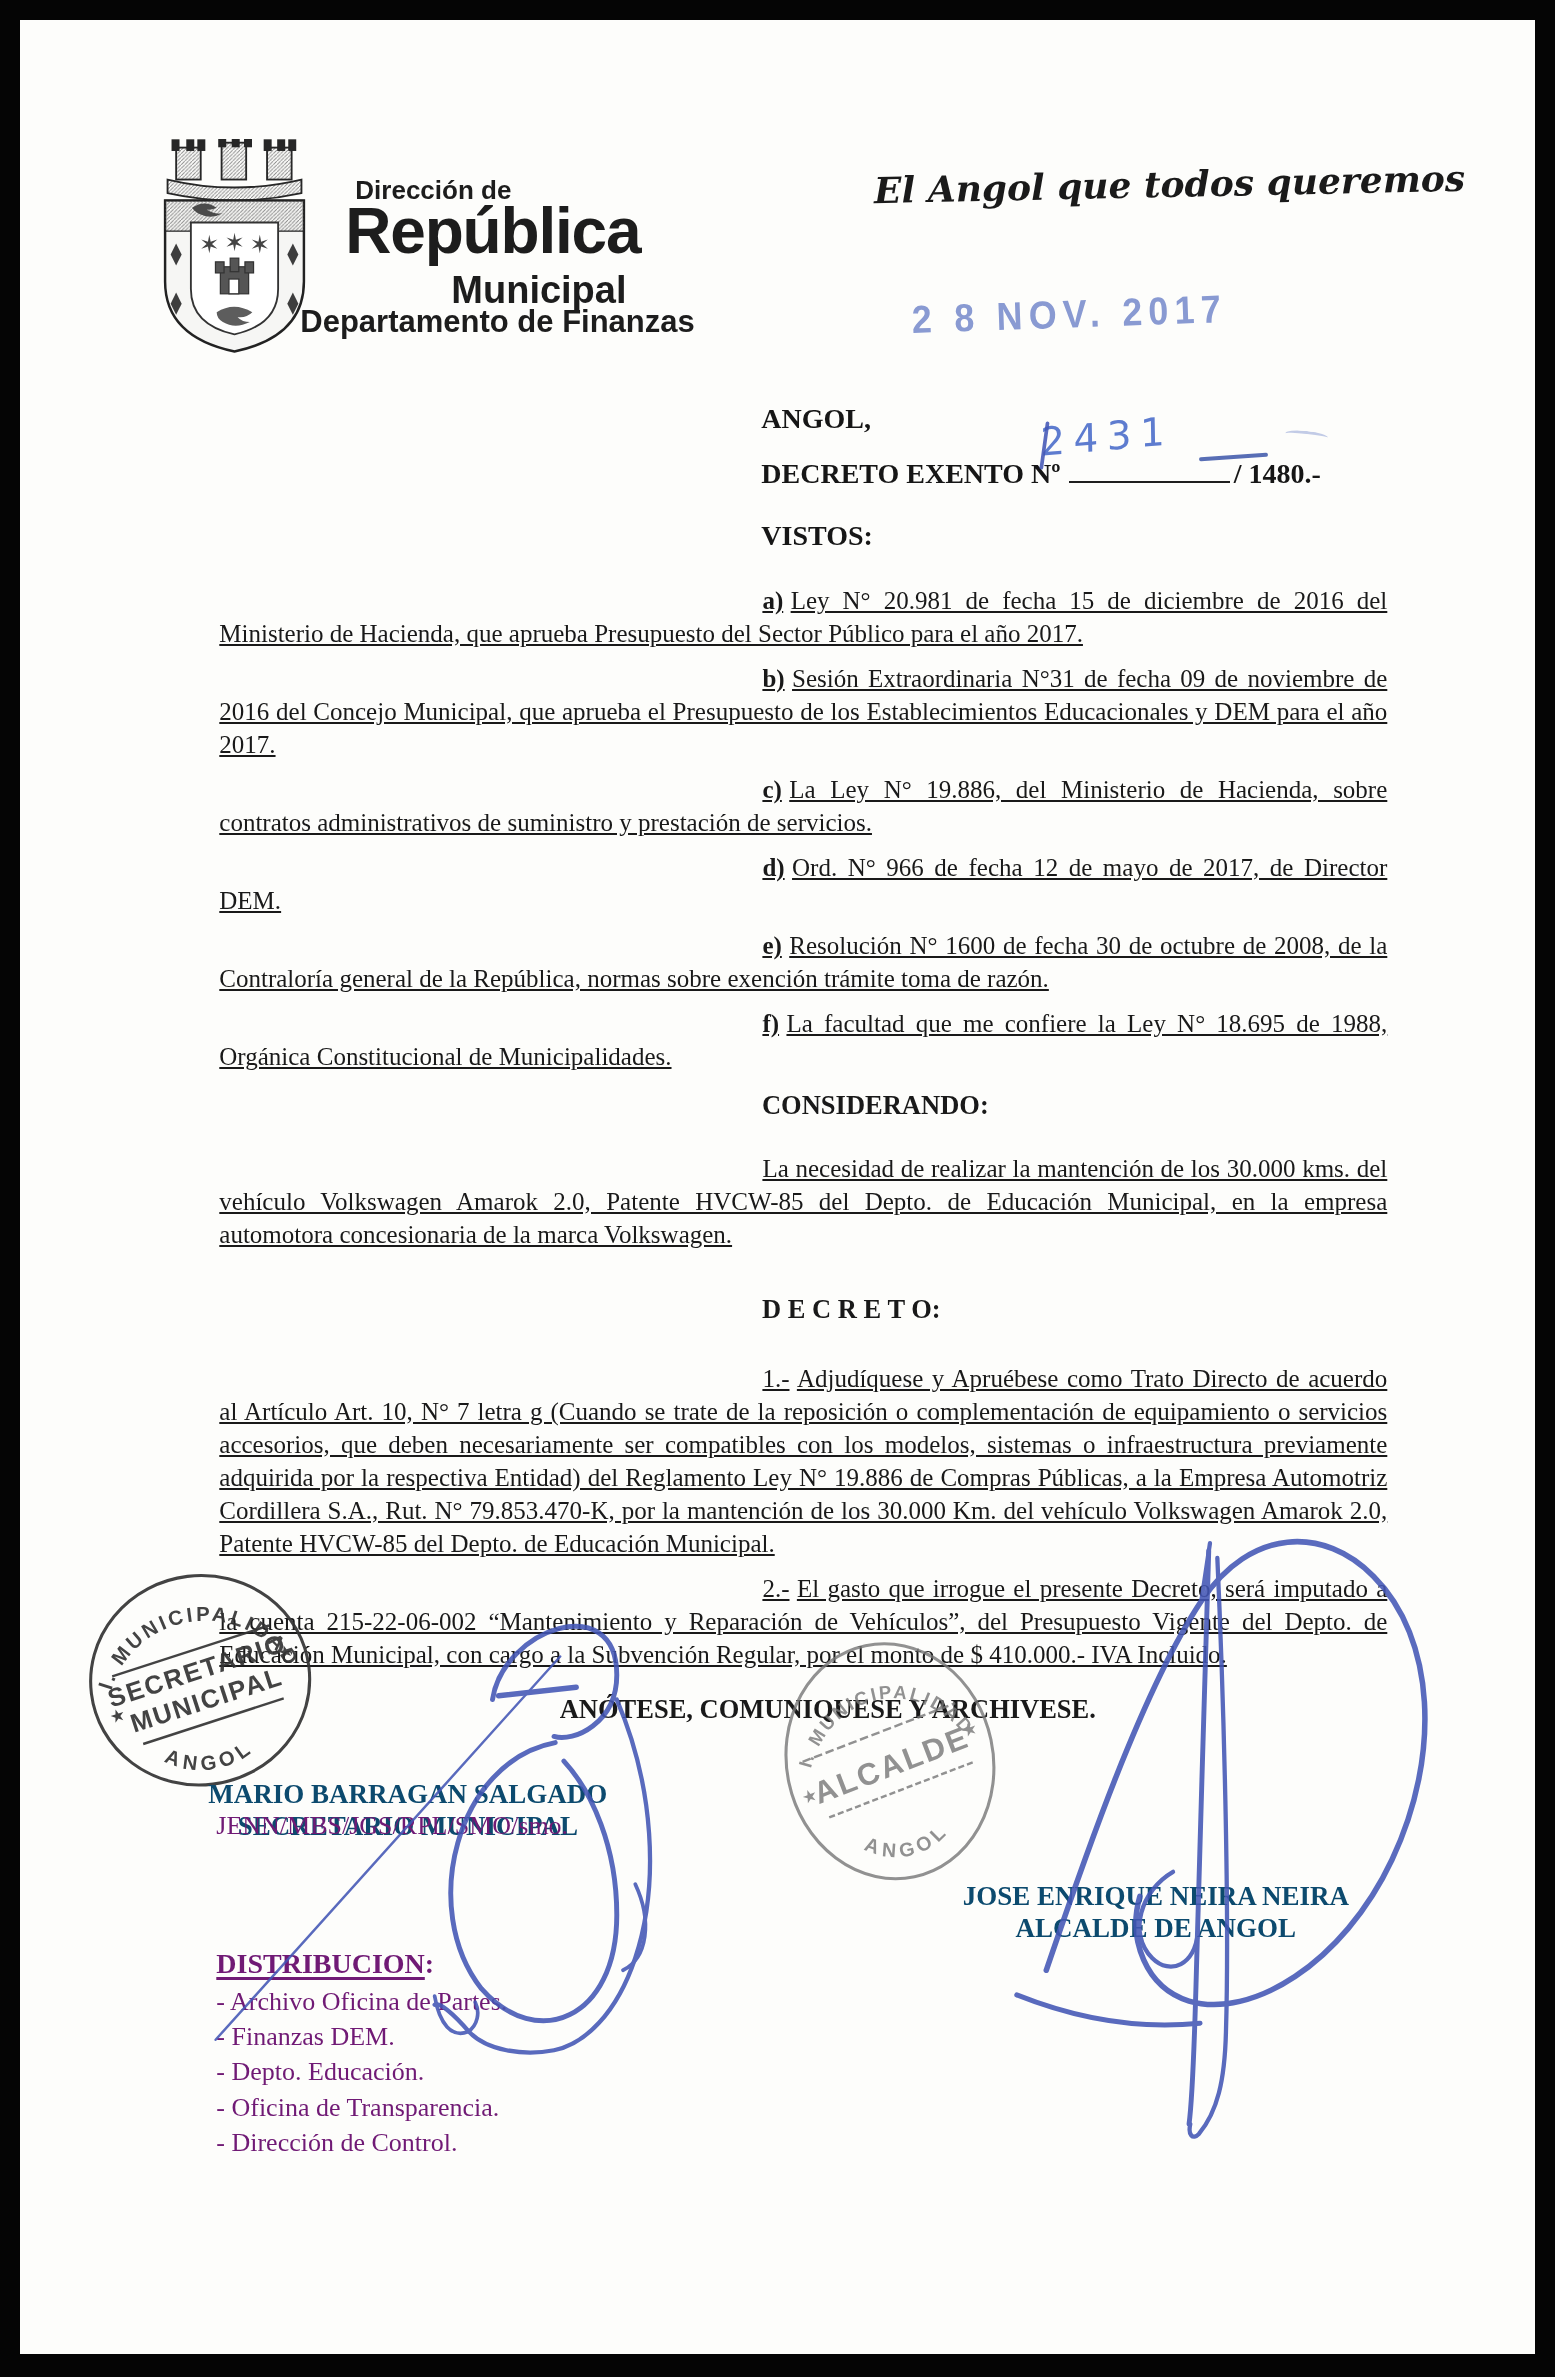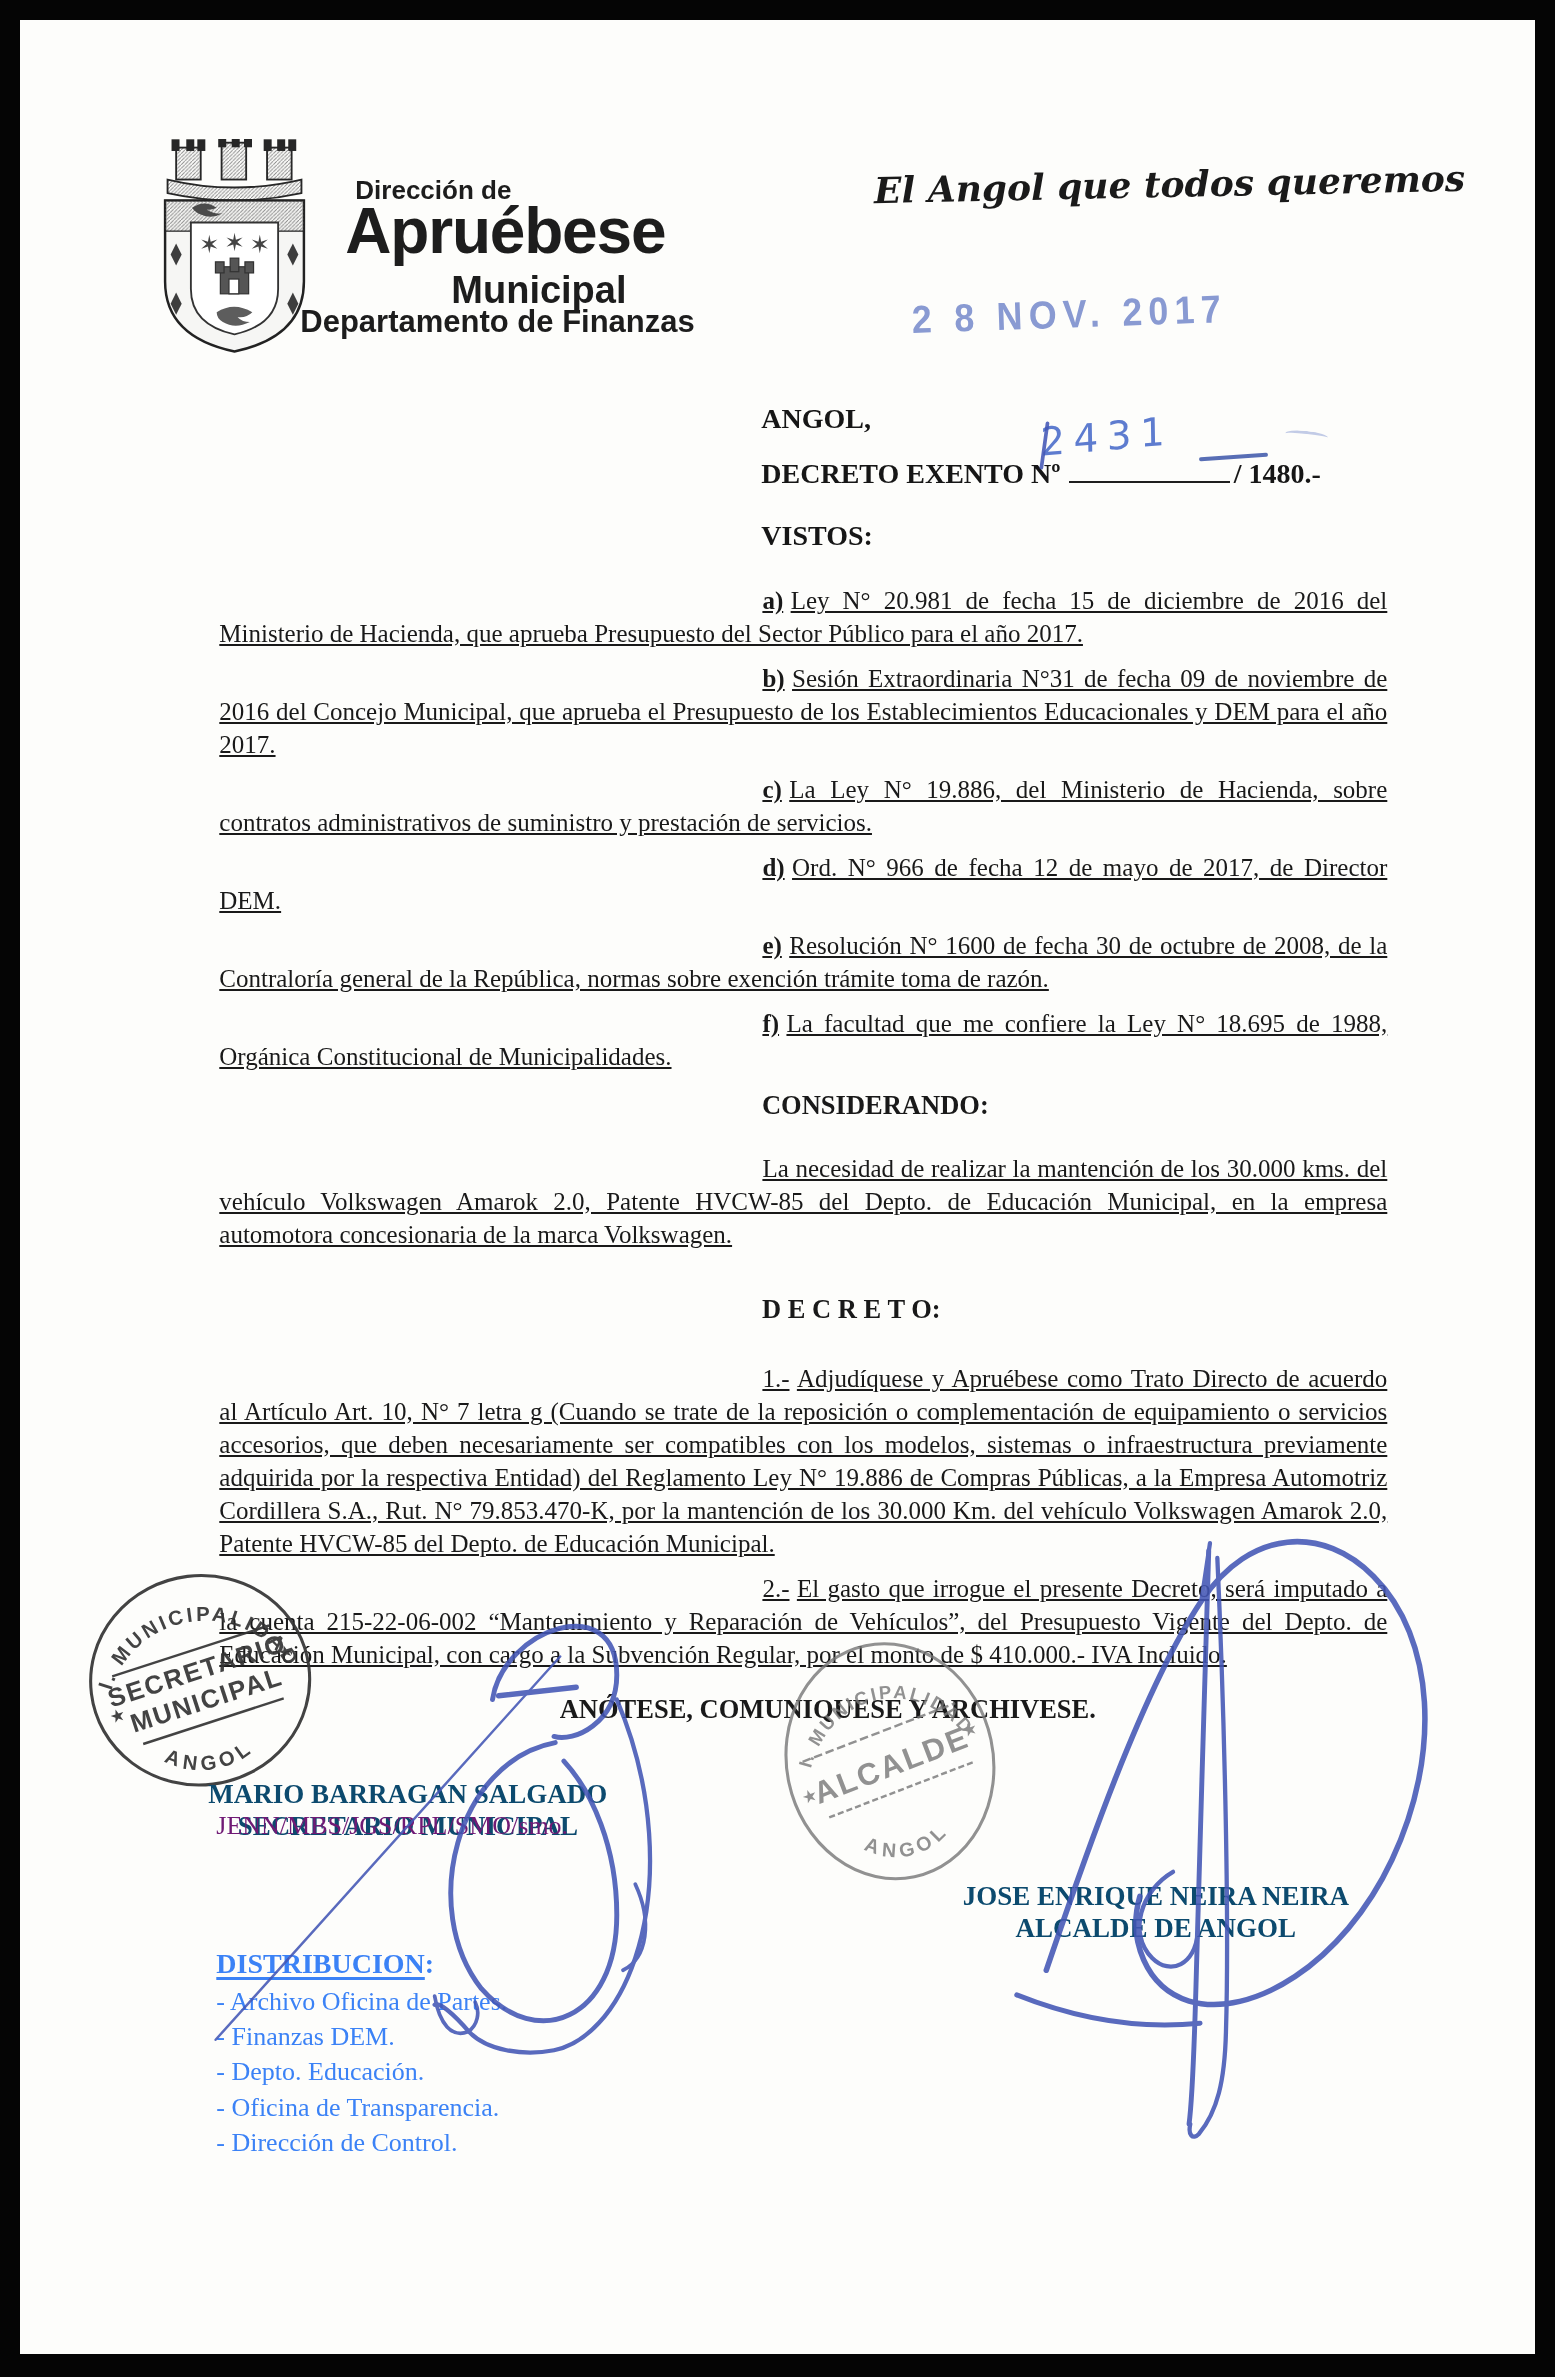--- a/index.html
+++ b/index.html
@@ -40,21 +40,21 @@
   .closing{margin:22px 0 0 0;text-align:center;text-indent:0;font-weight:700;font-size:26.5px;padding-left:49px;}
 
   
   .stamp{transform-origin:center;opacity:.92;}
   .stamp-left{left:62px;top:1548px;transform:rotate(-7deg);}
   .stamp-right{left:756px;top:1617px;transform:rotate(-12deg);opacity:.8;}
   .sig-block{text-align:center;color:#0c4a6e;font-weight:700;font-size:27px;line-height:32px;white-space:nowrap;}
   .sig-left{left:175px;top:1758px;width:425px;}
   .sig-right{left:911px;top:1860px;width:449px;}
   .initials{left:196px;top:1791px;font-size:26px;color:#701a75;white-space:nowrap;}
-  .distrib{left:196px;top:1928px;font-size:26px;color:#3b82f6;}
+  .distrib{left:196px;top:1928px;font-size:26px;color:#701a75;}
   .distrib .dh{font-weight:700;font-size:28px;}
   .distrib .dh u{text-decoration:underline;text-decoration-thickness:2.5px;text-underline-offset:3.7px;}
   .distrib p{margin:7.4px 0 0 0;line-height:28px;}
   .overlay{position:absolute;left:0;top:0;width:1556px;height:2377px;pointer-events:none;}
   svg text{font-family:"Liberation Sans",sans-serif;}
 </style>
 </head>
 <body>
 
 <div class="page">
@@ -106,21 +106,21 @@
       <rect x="98" y="200" width="14" height="18"></rect>
         <rect x="146" y="200" width="14" height="18"></rect>
         <rect x="122" y="194" width="14" height="22"></rect>
       <rect x="120" y="228" width="16" height="24" fill="#fff"></rect>
     </g>
 
     <path d="M100 282 q28 -18 58 0 q-10 10 -24 8 q8 8 20 8 q-24 12 -44 0 q-10 -6 -10 -16 Z" fill="#5d5d5d"></path>
   </svg>
 
   <div class="abs logo-text lt1">Dirección de</div>
-  <div class="abs logo-text lt2">Apruébese</div>
+  <div class="abs logo-text lt2">República</div>
   <div class="abs logo-text lt3">Municipal</div>
   <div class="abs logo-text lt4">Departamento de Finanzas</div>
 
   <div class="abs slogan">El Angol que todos queremos</div>
   <div class="abs datestamp">2 8 NOV. 2017</div>
 
   <div class="abs h-bold city">ANGOL,</div>
   <div class="abs h-bold dec-line">
     <span>DECRETO EXENTO  Nº</span><span class="fill-line"></span><span>/ 1480.-</span>
   </div>

